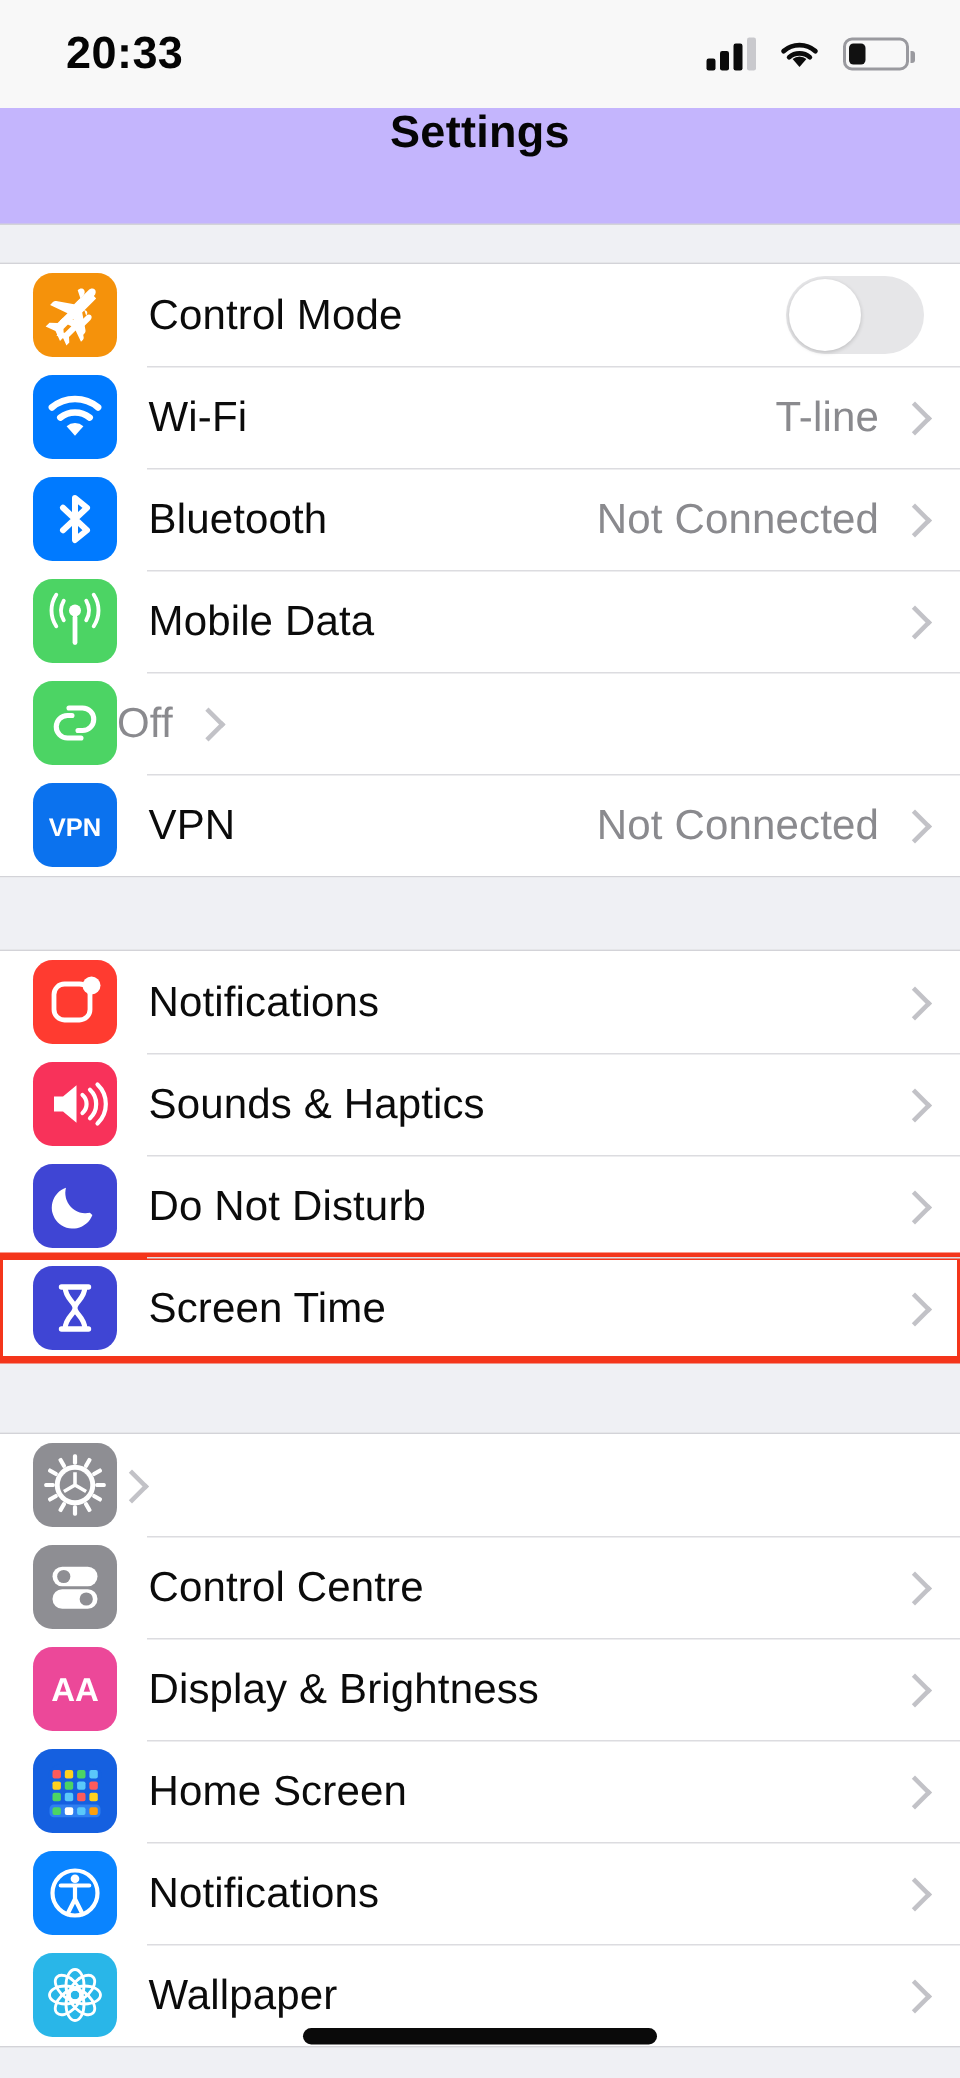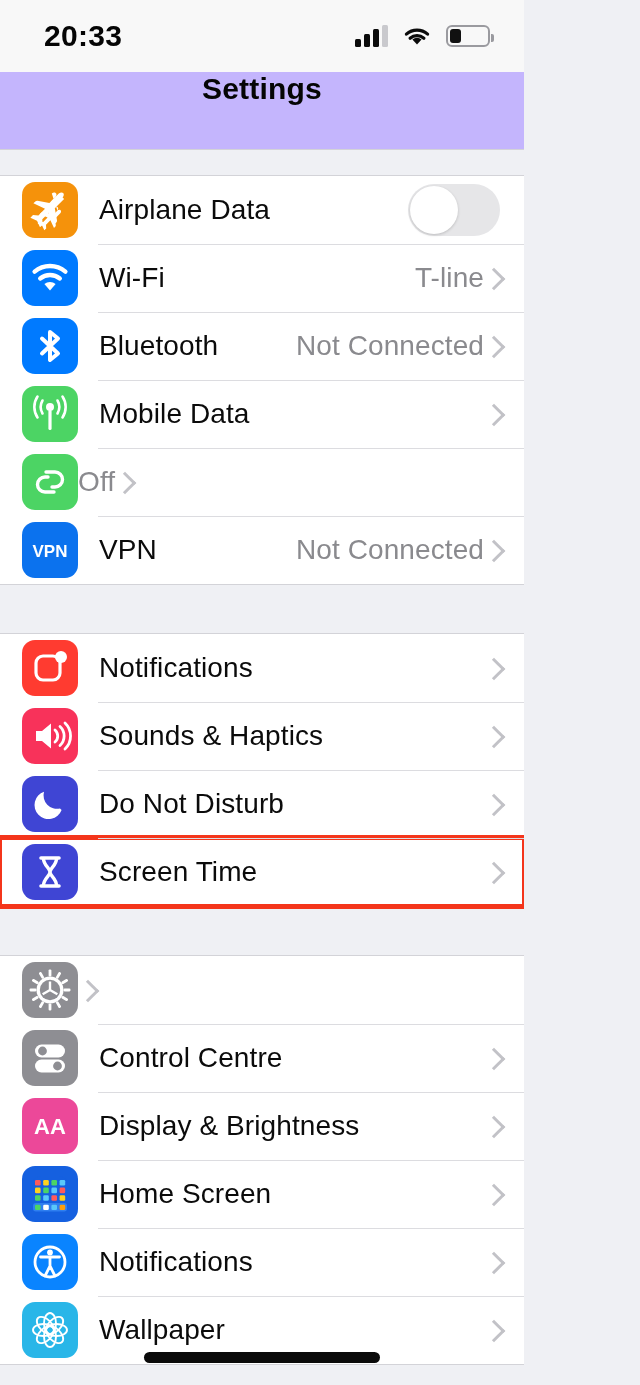--- a/index.html
+++ b/index.html
@@ -3,21 +3,21 @@
 <meta charset="utf-8">
 <style>
   * { margin:0; padding:0; box-sizing:border-box; }
   html,body { width:640px; height:1385px; }
   body {
     font-family:"Liberation Sans", sans-serif;
     background:#eff0f4;
     -webkit-font-smoothing:antialiased;
     overflow:hidden;
   }
-  .phone { position:relative; width:524px; height:1385px; background:#eff0f4; overflow:hidden; }
+  .phone { position:relative; width:640px; height:1385px; background:#eff0f4; overflow:hidden; }
 
   
   .statusbar {
     position:relative; height:72px; background:#f8f8f8;
     display:flex; align-items:center; justify-content:space-between;
     padding:0 34px 0 44px;
   }
   .clock { font-size:30px; font-weight:700; color:#050505; letter-spacing:.3px; }
   .status-right { display:flex; align-items:center; gap:14px; }
 
@@ -56,21 +56,21 @@
   }
   .row + .row::before {
     content:""; position:absolute; left:98px; right:0; top:0; height:1px; background:#dcdce0;
   }
   .icon {
     width:56px; height:56px; border-radius:13px; flex:none;
     display:flex; align-items:center; justify-content:center;
     position:relative; overflow:hidden;
   }
   .label { font-size:28px; color:#0b0b0b; margin-left:21px; flex:1; letter-spacing:.1px; }
-  .value { font-size:28px; color:#8a8a8e; margin-right:0; letter-spacing:.1px;text-align:right; }
+  .value { font-size:28px; color:#8a8a8e; margin-right:14px; letter-spacing:.1px;text-align:right; }
 
   .chevron { width:16px; height:16px; flex:none; position:relative; }
   .chevron::before {
     content:""; position:absolute; left:2px; top:1px; width:13px; height:13px;
     border-right:3.5px solid #c2c2c7; border-top:3.5px solid #c2c2c7;
     transform:rotate(45deg);
   }
 
   
   .toggle { width:92px; height:52px; border-radius:26px; background:#e6e6e8; position:relative; flex:none; }
@@ -125,21 +125,21 @@
   <div id="list-root">
       <div class="gap-sm"></div>
       <div class="group">
         <div class="row">
           <div class="icon" style="background:#f5920b">
             <svg class="glyph" viewBox="0 0 56 56">
               <path fill="#fff" d="M29.8 11.5c1.6-1.6 3.7-1.3 4.4 0 .6 1.2.2 2.6-.8 3.6l-4.3 4.3 3 12.5 3.4-3.4c.9-.9 2.3-1.1 3.1-.3.8.8.6 2.2-.3 3.1l-5.6 5.6 1.1 6c.1.7-.1 1.3-.6 1.8l-1.2 1.2-3.6-7.6-4.4 4.4.2 3.7-1.9 1.9-2.1-4.6-4.6-2.1 1.9-1.9 3.7.2 4.4-4.4-7.6-3.6 1.2-1.2c.5-.5 1.1-.7 1.8-.6l6 1.1 5.6-5.6c.9-.9 2.3-1.1 3.1-.3.8.8.6 2.2-.3 3.1"></path>
               <path fill="#fff" d="M40.6 15.4c1.4-1.4 1.6-3.4.6-4.4-1-1-3-.8-4.4.6L27.4 20.9l-11.9-2.2c-.8-.1-1.6.1-2.2.7l-1.9 1.9 11.6 5.5-6.6 6.6-5.4-.3-2.6 2.6 6.6 3 3 6.6 2.6-2.6-.3-5.4 6.6-6.6 5.5 11.6 1.9-1.9c.6-.6.8-1.4.7-2.2l-2.2-11.9 9.3-9.3z"></path>
             </svg>
           </div>
-          <div class="label">Airplane Data</div>
+          <div class="label">Control Mode</div>
           <div class="toggle">
             <div class="knob"></div>
           </div>
         </div>
         <div class="row">
           <div class="icon" style="background:#007aff">
             <svg class="glyph" viewBox="0 0 56 56">
               <path fill="#fff" d="M28 40.5l-5.6-6.4a8.6 8.6 0 0 1 11.2 0z"></path>
               <path d="M12.6 21.6a24 24 0 0 1 30.8 0" stroke="#fff" stroke-width="4.4" fill="none" stroke-linecap="round"></path>
               <path d="M18.2 28.4a16 16 0 0 1 19.6 0" stroke="#fff" stroke-width="4.4" fill="none" stroke-linecap="round"></path>

